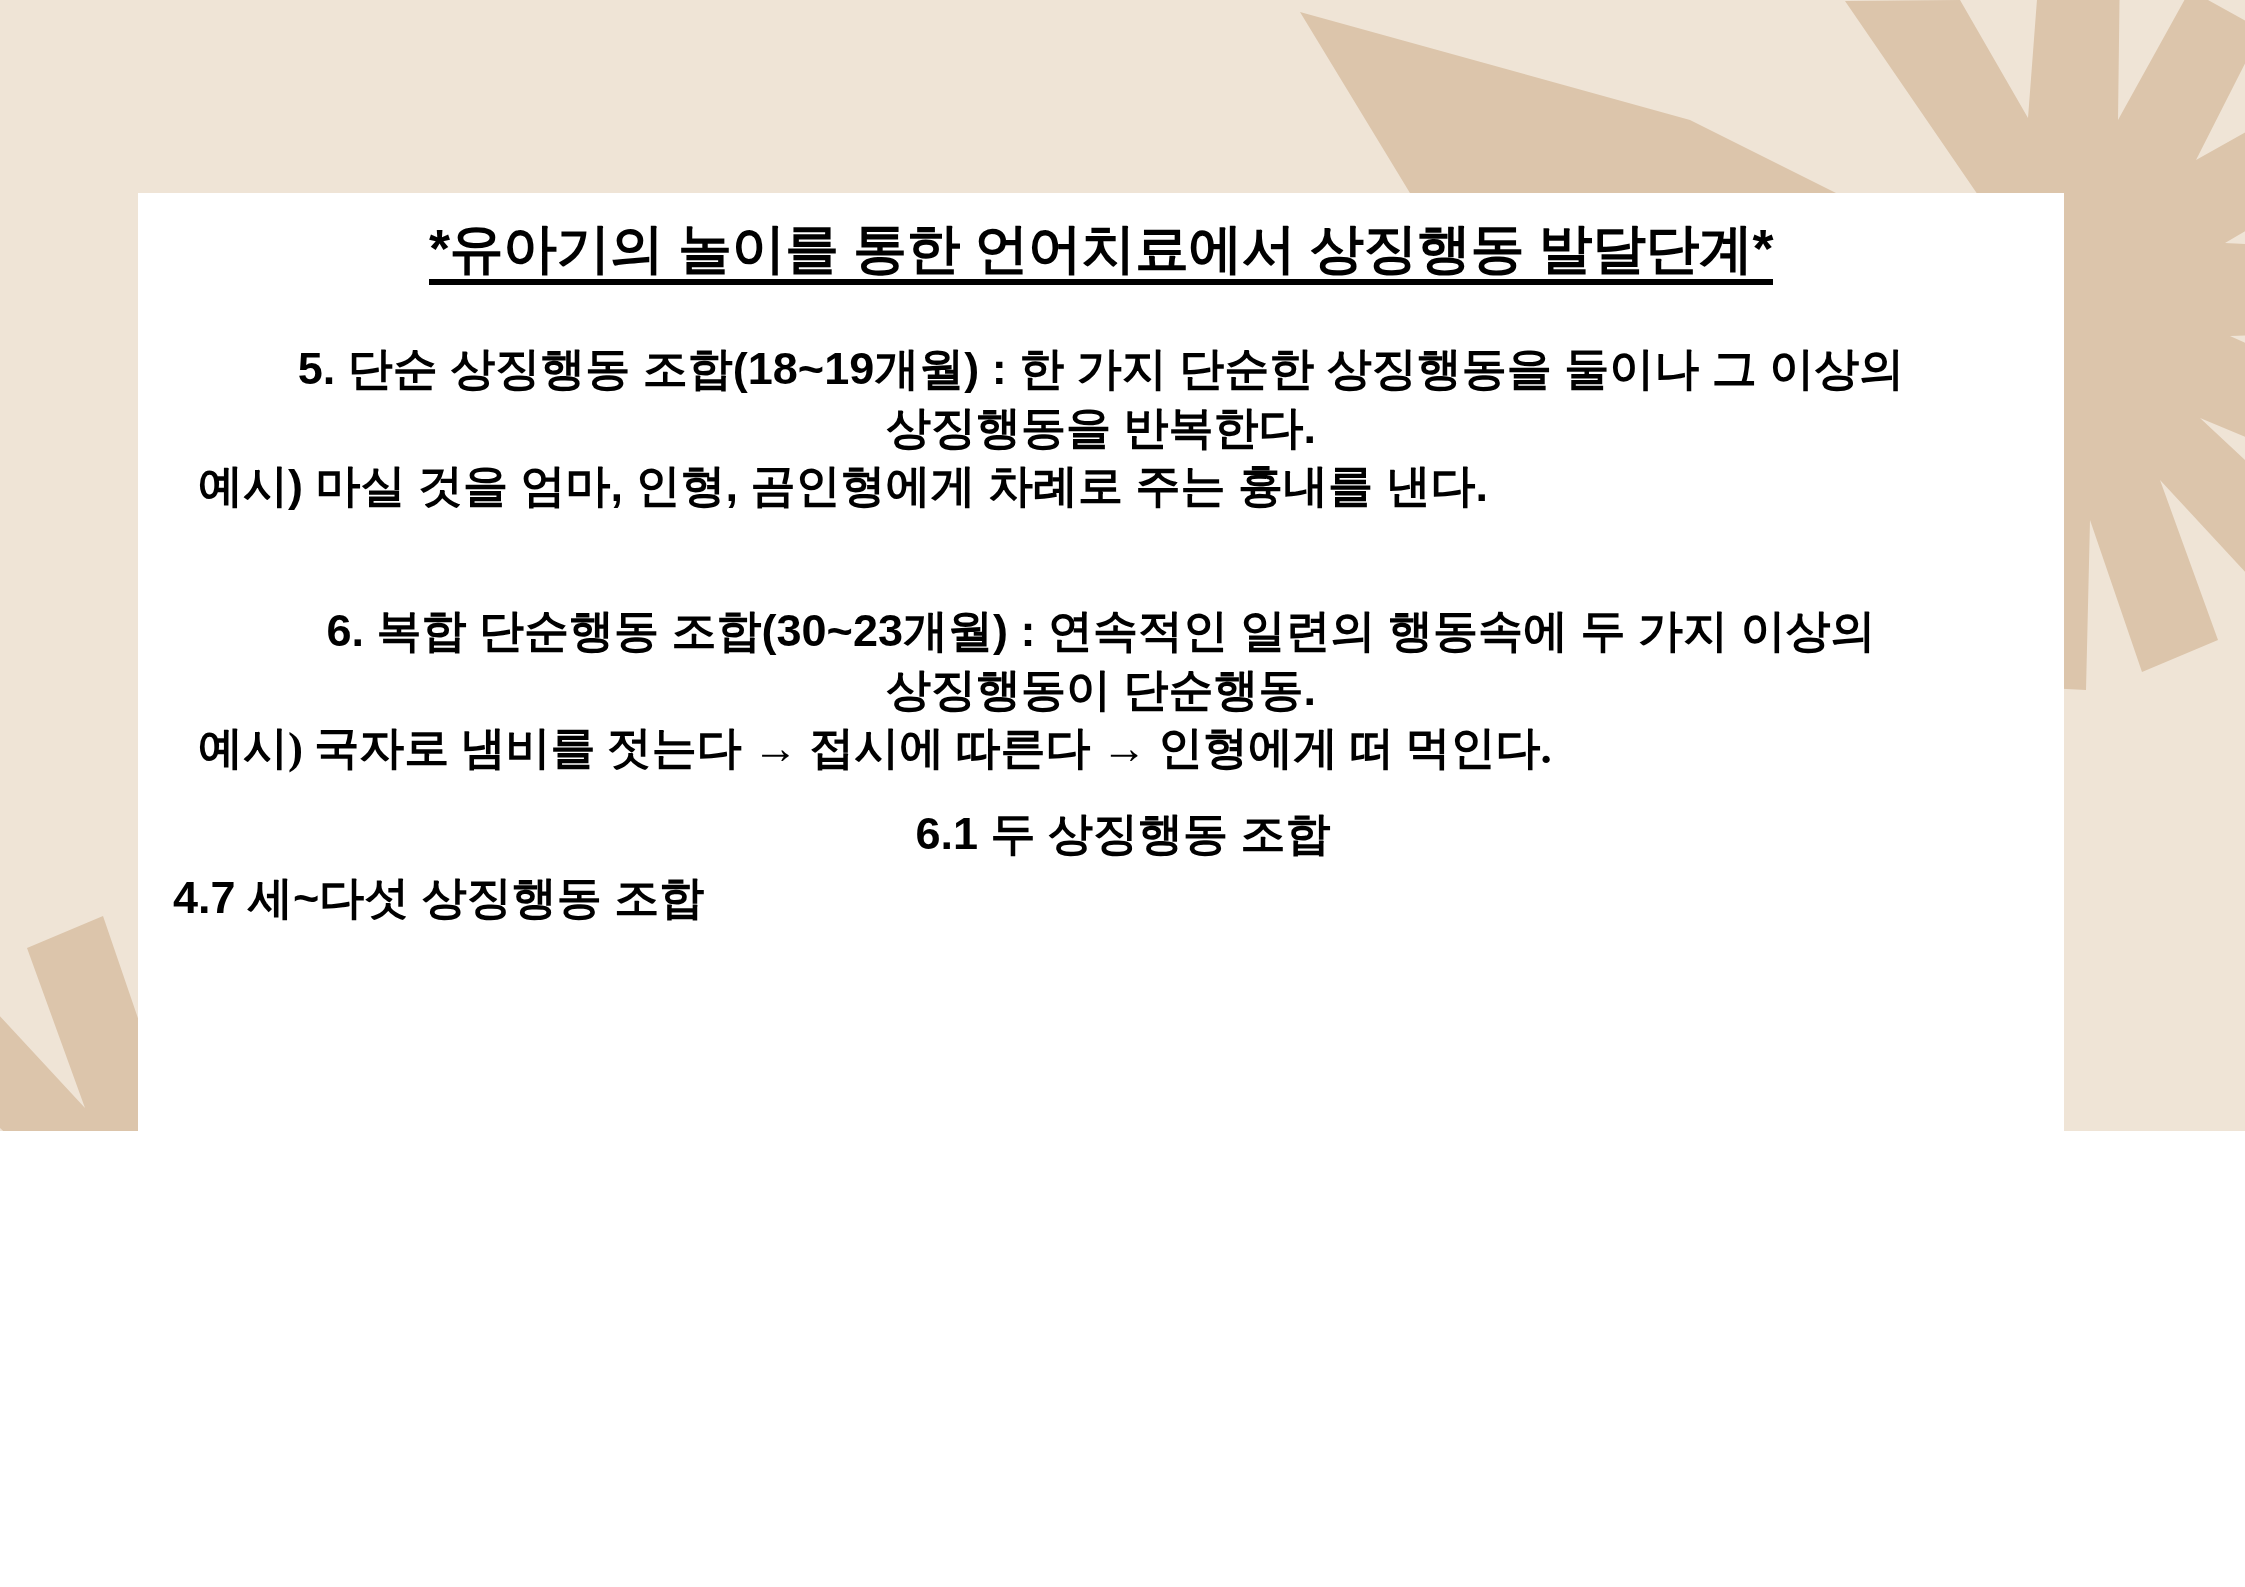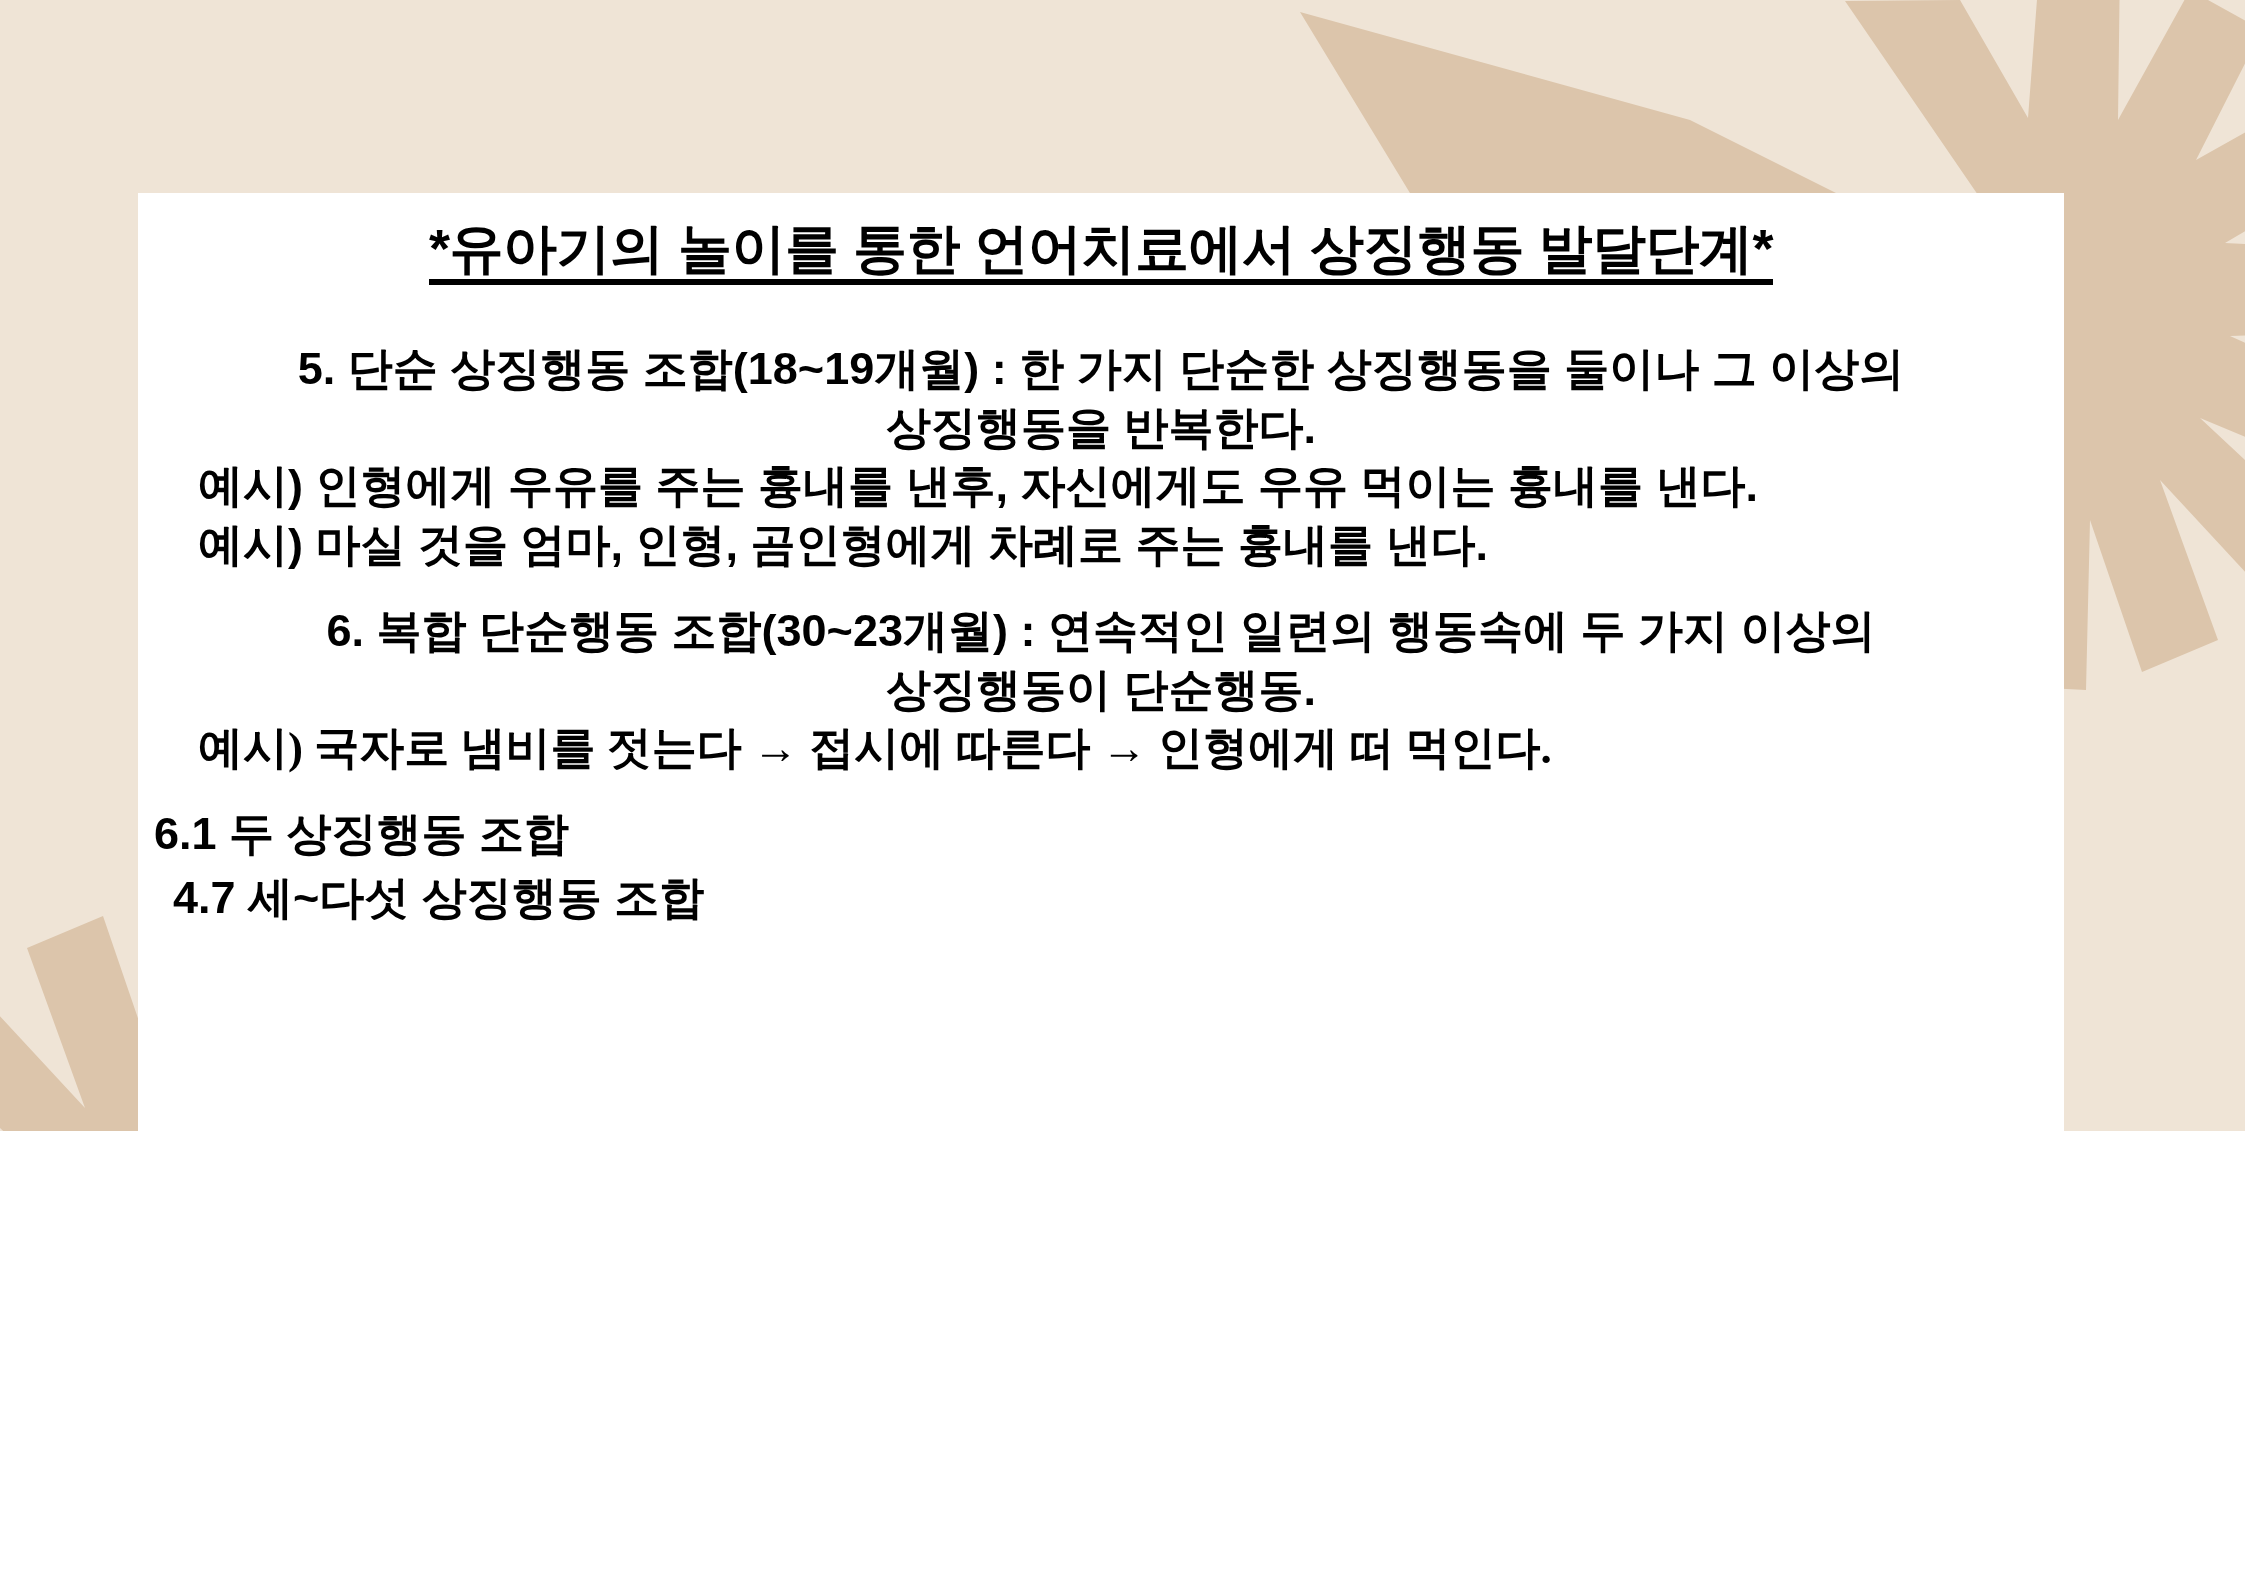--- a/index.html
+++ b/index.html
@@ -144,32 +144,31 @@
 
   <div id="card">
 
     <div class="title" style="top:24px;">
       <span class="title-inner">*유아기의 놀이를 통한 언어치료에서 상징행동 발달단계*</span>
     </div>
 
     <div class="body-block" style="top:123px;">
       <div class="line-center">5. 단순 상징행동 조합(18~19개월) : 한 가지 단순한 상징행동을 둘이나 그 이상의</div>
       <div class="line-center">상징행동을 반복한다.</div>
-      <div class="line-indent" style="padding-left:60px;">예시) 인형에게 우유를 주는 흉내를 낸후, 자신에게도 우유 먹이는 흉내를 낸다.</div>
       <div class="line-indent" style="padding-left:60px;">예시) 마실 것을 엄마, 인형, 곰인형에게 차례로 주는 흉내를 낸다.</div>
     </div>
 
     <div class="body-block" style="top:385px;">
       <div class="line-center">6. 복합 단순행동 조합(30~23개월) : 연속적인 일련의 행동속에 두 가지 이상의</div>
       <div class="line-center">상징행동이 단순행동.</div>
       <div class="line-indent" style="padding-left:60px;font-family:Liberation Serif, serif;">예시) 국자로 냄비를 젓는다 → 접시에 따른다 → 인형에게 떠 먹인다.</div>
     </div>
 
     <div class="body-block" style="top:585px;">
-      <div class="sub-item" style="padding-left:16px;">6.1 두 상징행동 조합</div>
+      <div class="sub-item" style="padding-left:44px;text-align:center;">6.1 두 상징행동 조합</div>
       <div class="sub-item" style="padding-left:35px;">4.7 세~다섯 상징행동 조합</div>
     </div>
 
   </div>
 
   <svg id="pencil" viewBox="0 0 420 360" xmlns="http://www.w3.org/2000/svg">
 
     <g>
       <path fill="#EFE4D6" d="M 62 322 L 268 60 L 330 92 L 118 352 Z"></path>
       <ellipse cx="72" cy="320" rx="34" ry="26" fill="#EFE4D6"></ellipse>

